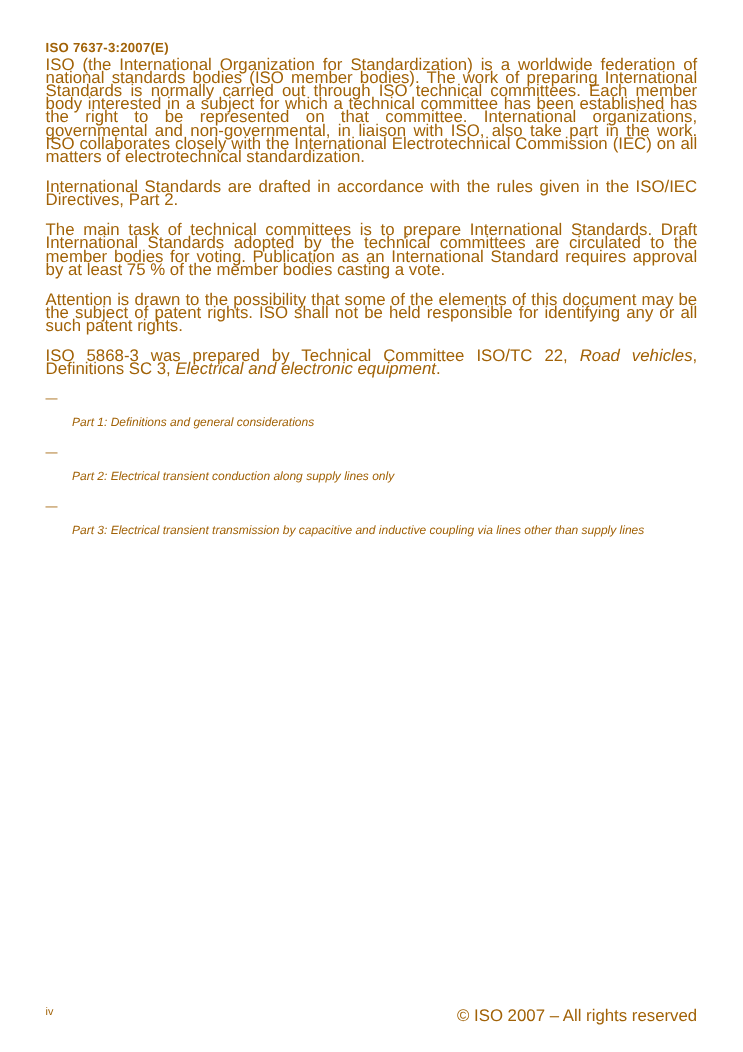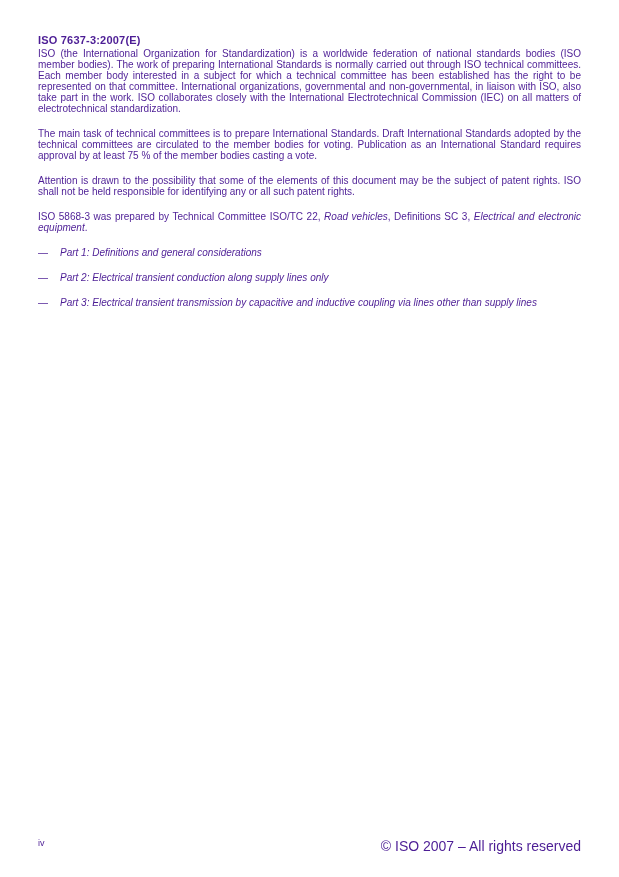--- a/index.html
+++ b/index.html
@@ -6,39 +6,39 @@
     margin: 0;
     padding: 0;
     background: #ffffff;
   }
   .page {
     position: relative;
     width: 619px;
     height: 877px;
     background: #ffffff;
     font-family: "Liberation Sans", sans-serif;
-    color: #4c1d95;
+    color: #a16207;
     overflow: hidden;
     box-sizing: border-box;
   }
   .content {
     padding: 30px 38px 0 38px;
   }
   .doc-number {
     font-weight: bold;
     font-size: 11px;
     letter-spacing: 0.2px;
   }
   .page-title {
     font-size: 15px;
     font-weight: bold;
     margin: 87px 0 23px 0;
   }
   .para {
-    font-size: 10px;
+    font-size: 14px;
     line-height: 11px;
     text-align: justify;
     margin: 0 0 14px 0;
   }
   .para em, .list-item em {
   }
   .list {
     margin-top: 6px;
   }
   .list-item {
@@ -48,20 +48,21 @@
     margin: 0 0 14px 0;
   }
   .list-item .dash {
     width: 22px;
     flex: 0 0 22px;
   }
   .list-item .item-text {
     flex: 1;
     text-align: justify;
     font-style: italic;
+    margin-top: 20px;
   }
   .footer {
     position: absolute;
     left: 38px;
     right: 38px;
     top: 838px;
     display: flex;
     justify-content: space-between;
     align-items: flex-start;
     font-size: 9px;
@@ -76,20 +77,21 @@
 <div class="page">
   <div class="content">
 
     <div class="header">
       <span class="doc-number">ISO 7637-3:2007(E)</span>
     </div>
 
 
     <p class="para">ISO (the International Organization for Standardization) is a worldwide federation of national standards bodies (ISO member bodies). The work of preparing International Standards is normally carried out through ISO technical committees. Each member body interested in a subject for which a technical committee has been established has the right to be represented on that committee. International organizations, governmental and non-governmental, in liaison with ISO, also take part in the work. ISO collaborates closely with the International Electrotechnical Commission (IEC) on all matters of electrotechnical standardization.</p>
 
+    <p class="para">International Standards are drafted in accordance with the rules given in the ISO/IEC Directives, Part 2.</p>
 
     <p class="para">The main task of technical committees is to prepare International Standards. Draft International Standards adopted by the technical committees are circulated to the member bodies for voting. Publication as an International Standard requires approval by at least 75 % of the member bodies casting a vote.</p>
 
     <p class="para">Attention is drawn to the possibility that some of the elements of this document may be the subject of patent rights. ISO shall not be held responsible for identifying any or all such patent rights.</p>
 
     <p class="para"><span>ISO 5868-3 was prepared by Technical Committee ISO/TC 22, </span><em>Road vehicles</em><span>, Definitions SC 3, </span><em>Electrical and electronic equipment</em><span>.</span></p>
 
 
 
     <div class="list">

